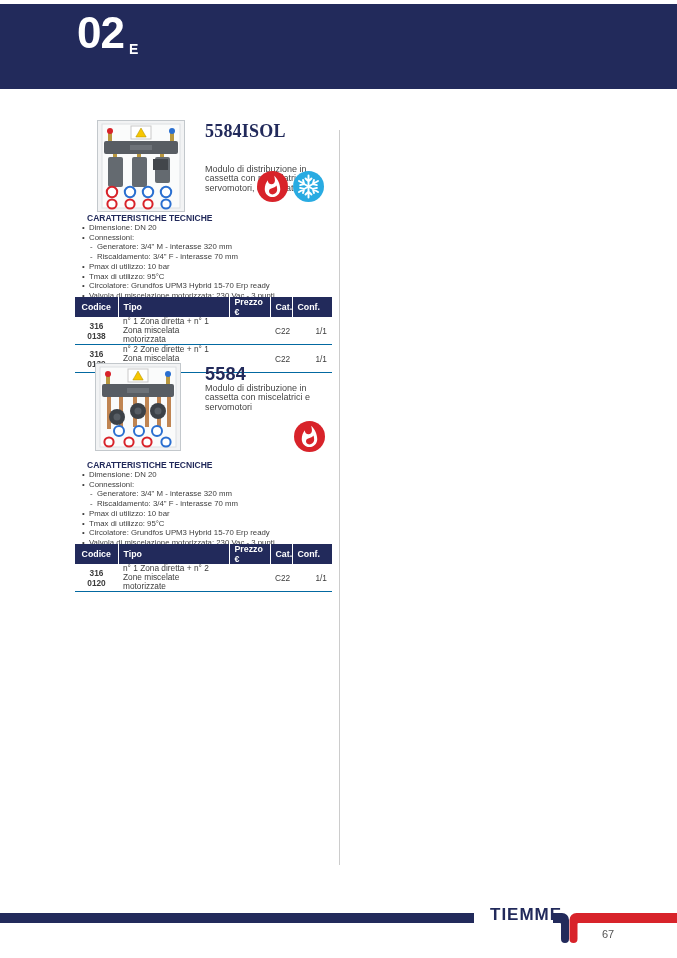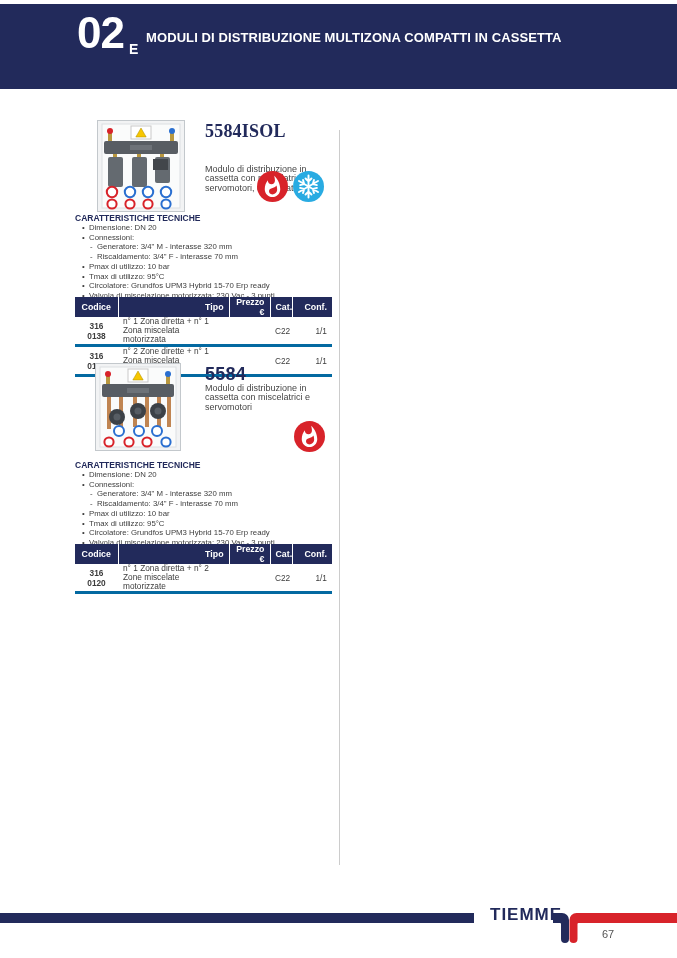--- a/index.html
+++ b/index.html
@@ -11,53 +11,52 @@
   .chapter-num { position:absolute; left:77px; top:4px; font-size:44px; font-weight:bold; letter-spacing:-1px; }
   .chapter-letter { position:absolute; left:129px; top:37px; font-size:14px; font-weight:bold; }
   .header-title { position:absolute; left:146px; top:26px; font-size:13px; font-weight:bold; letter-spacing:0.1px; }
 
   
   .product-title { position:absolute; font-size:18px; font-weight:bold; color:#222a5b; letter-spacing:0.2px; }
   .product-desc { position:absolute; width:122px; font-size:9px; line-height:9.4px; color:#454545; }
   .badge { position:absolute; width:31px; height:31px; }
   .photo-frame { position:absolute; }
 
-  .tech-title { position:absolute; font-size:8.5px; font-weight:bold; color:#222a5b; }
+  .tech-title { position:absolute; font-size:8.5px; font-weight:bold; color:#222a5b;margin-left:12px; }
   .tech-list { position:absolute; width:265px; list-style:none; font-size:7.8px; line-height:9.7px; color:#3d3d3d; }
   .tech-list li { position:relative; }
   .tech-list li.lvl1 { padding-left:14px; }
   .tech-list li.lvl1::before { content:"•"; position:absolute; left:7px; color:#3d3d3d; }
   .tech-list li.lvl2 { padding-left:22px; }
   .tech-list li.lvl2::before { content:"-"; position:absolute; left:15px; color:#3d3d3d; }
 
   table.price { position:absolute; border-collapse:collapse; table-layout:fixed; width:257px; }
-  table.price th { background:#222a5b; color:#fff; font-size:8.8px; font-weight:bold; height:18px; padding:0 5px; text-align:right; vertical-align:middle; }
+  table.price th { background:#222a5b; color:#fff; font-size:8.8px; font-weight:bold; height:18px; padding:0 5px; text-align:left; vertical-align:middle; }
   table.price th + th { border-left:1px solid #ffffff; }
   table.price th.c-codice, table.price th.c-cat { text-align:center; }
-  table.price td { font-size:8.3px; color:#3c3c3c; height:22px; vertical-align:middle; padding:0 5px; border-bottom:3px solid #0369a1; }
+  table.price td { font-size:8.3px; color:#3c3c3c; height:22px; vertical-align:middle; padding:0 5px; border-bottom:1px solid #0369a1; }
   table.price td.codice { font-weight:bold; text-align:center; }
   table.price td.tipo { line-height:9px; }
   table.price td.cat, table.price td.conf { text-align:right; }
 
   .divider { position:absolute; left:339px; top:130px; width:1px; height:735px; background:#cccccc; }
 
   
   .footer-bar-left { position:absolute; left:0; top:913px; width:474px; height:10px; background:#222a5b; }
   .footer-brand { position:absolute; left:490px; top:905px; font-size:17px; font-weight:bold; color:#222a5b; letter-spacing:1px; }
   .footer-elbow { position:absolute; left:553px; top:909px; }
   .footer-bar-right { position:absolute; left:581px; top:913px; width:96px; height:10px; background:#d8232a; }
   .page-number { position:absolute; left:602px; top:928px; font-size:11px; color:#555; }
 </style>
 </head>
 <body>
 
 <div class="header">
   <div class="chapter-num">02</div>
   <div class="chapter-letter">E</div>
-  <div class="header-title">MODULI DI DISTRIBUZIONE MULTIZONA COMPATTI IN CASSETTA</div>
 </div>
 
 <div class="photo-frame" style="left:97px; top:120px;">
   <svg width="88" height="92" viewBox="0 0 88 92">
     <rect x="0.5" y="0.5" width="87" height="91" fill="#f2f3f4" stroke="#c3c8cc"></rect>
     <rect x="5" y="4" width="78" height="84" fill="#fafbfb" stroke="#dcdfe2"></rect>
     <rect x="34" y="6" width="20" height="13" fill="#ffffff" stroke="#c9c9c9"></rect>
     <path d="M44 8 l5.2 9 h-10.4 z" fill="#f7c600" stroke="#a98c00" stroke-width="0.5"></path>
     <rect x="11" y="13" width="4" height="8" fill="#b9983f"></rect>
     <circle cx="13" cy="11" r="3" fill="#d8232a"></circle>

